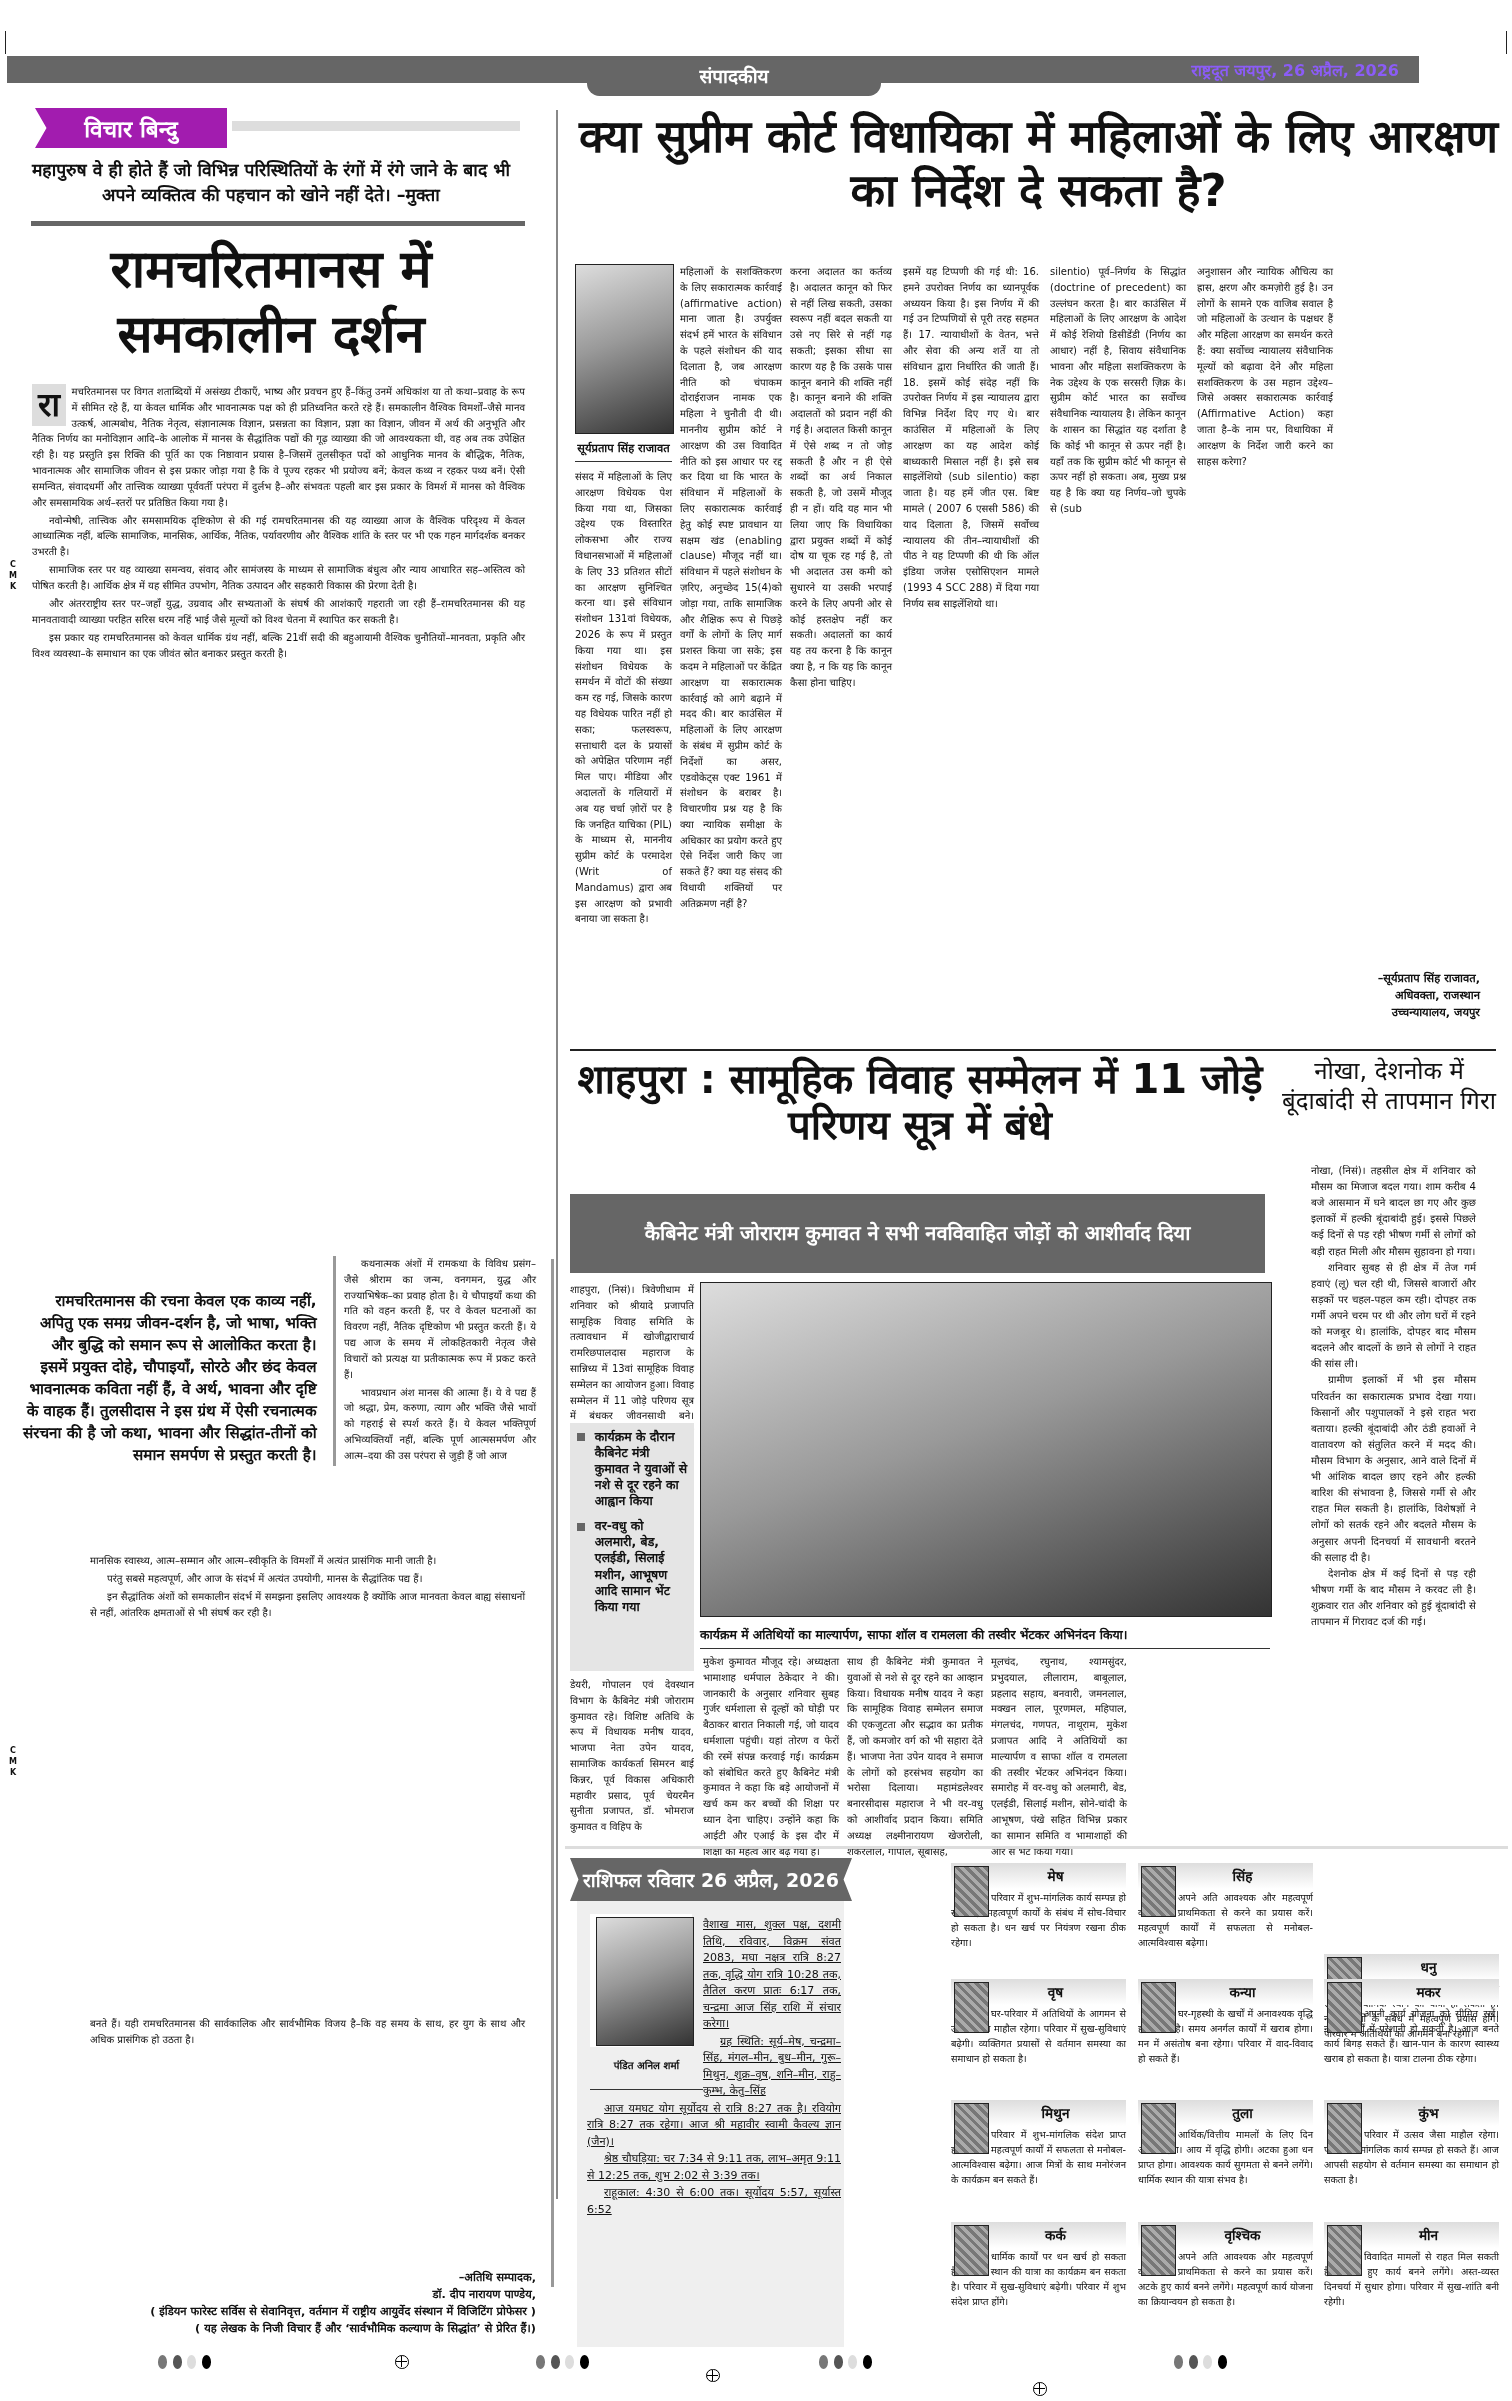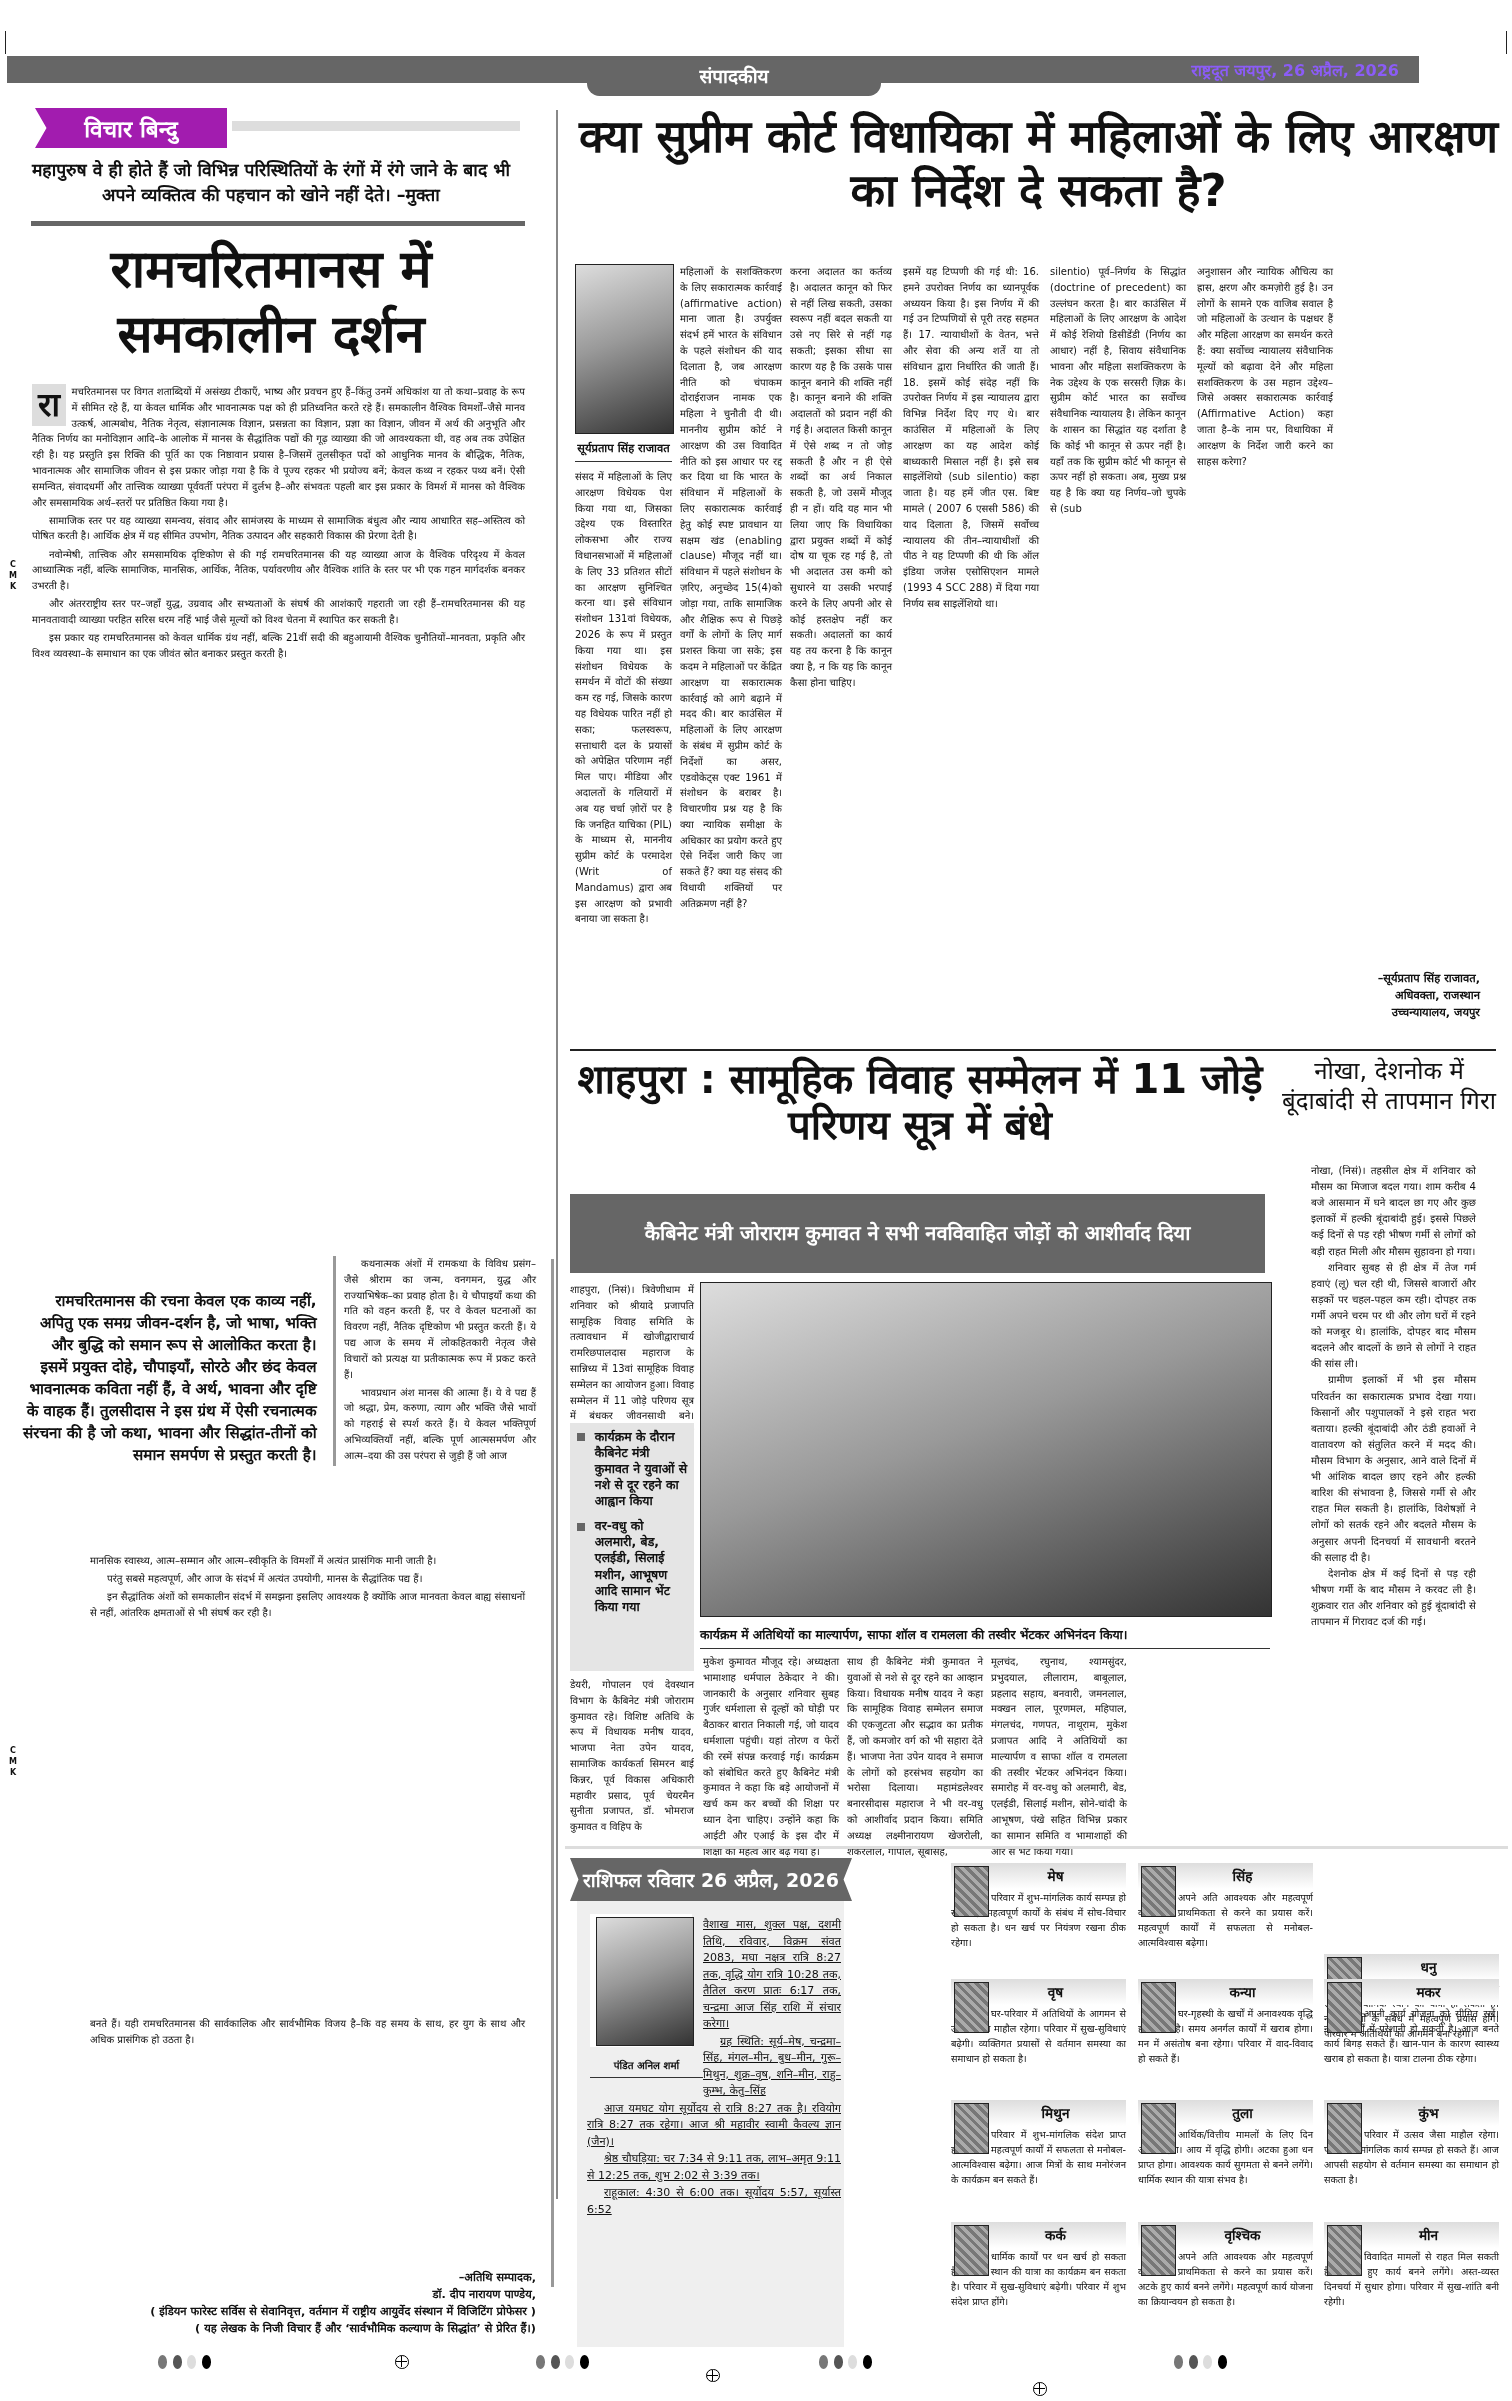--- a/index.html
+++ b/index.html
@@ -31,21 +31,21 @@
   .nokha-head { left: 1276px; top: 1056px; width: 226px; font-size: 24px; text-align: center; line-height: 1.25; }
   .hl-box { left: 570px; top: 1423px; width: 124px; height: 248px; background: #e5e5e5; padding: 5.6px 6.8px; box-sizing: border-box; font-size: 12.4px; font-weight: bold; line-height: 1.3; }
   .hl-item { display: flex; gap: 10px; margin-bottom: 9px; }
   .hl-bullet { width: 8px; height: 8px; background: #666; flex: none; margin-top: 4.5px; }
   .event-photo { left: 700px; top: 1282px; width: 570px; height: 333px; }
   .ev-caption { left: 700px; top: 1626px; width: 570px; font-size: 12.4px; font-weight: bold; }
   .sep-light { left: 565px; top: 1846px; width: 943px; height: 3.4px; background: #ddd; }
   .rashi-banner { left: 570px; top: 1858px; width: 282px; height: 43px; background: #666; color: #fff; font-size: 19px; font-weight: bold; display: flex; align-items: center; justify-content: center; clip-path: polygon(0 0, 100% 0, 97% 50%, 100% 100%, 0 100%, 3% 50%); }
   .rashi-panel { left: 577px; top: 1901px; width: 267px; height: 446px; background: #efefef; }
   .pandit-photo { left: 596px; top: 1917px; width: 96px; height: 127px; }
-  .pandit-name { left: 590px; top: 2058px; width: 113px; font-size: 10.2px; font-weight: bold; text-align: center; border-bottom: 1.1px solid #333; padding-bottom: 5px; }
+  .pandit-name { left: 590px; top: 2058px; width: 113px; font-size: 10.2px; font-weight: bold; text-align: center; border-bottom: 1.1px solid #333; padding-bottom: 17px; }
   .panchang { left: 587px; top: 1917px; width: 254px; font-size: 11px; line-height: 1.5; text-align: justify; text-decoration: underline; }
   .panchang p { margin: 0 0 1.1px 0; }
   .sign { position: absolute; width: 175px; }
   .sign-head { height: 26px; background: linear-gradient(#ddd, #fff); text-align: center; font-size: 13.6px; font-weight: bold; padding-left: 34px; line-height: 26px; }
   .sign-img { position: absolute; left: 3.4px; top: 3.4px; width: 33px; height: 49px; background: repeating-linear-gradient(45deg, #777 0 3.4px, #aaa 3.4px 6.8px); border: 1.1px solid #222; }
   .sign-text { font-size: 9.6px; line-height: 1.55; text-align: justify; margin-top: 2.3px; text-indent: 40px; }
   .dots { display: flex; gap: 5.6px; }
   .dot { width: 9px; height: 13.6px; border-radius: 50%; }
   .cross { width: 13.6px; height: 13.6px; border: 1.1px solid #000; border-radius: 50%; position: relative; box-sizing: border-box; }
   .cross::before { content: ""; position: absolute; left: 5.1px; top: 0; width: 1.1px; height: 11.3px; background: #000; }
@@ -67,22 +67,22 @@
 
 <div class="abs vichar-box" style="left:35px;">विचार बिन्दु</div>
 <div class="abs vichar-rule"></div>
 <div class="abs quote">महापुरुष वे ही होते हैं जो विभिन्न परिस्थितियों के रंगों में रंगे जाने के बाद भी अपने व्यक्तित्व की पहचान को खोने नहीं देते। –मुक्ता</div>
 <div class="abs rule-thick" style="left:31px;top:221px;width:494px;"></div>
 
 <div class="abs left-title">रामचरितमानस में समकालीन दर्शन</div>
 <div class="abs body-text" style="left:32px;top:384px;width:493px;">
   <div style="float:left;width:34px;height:42px;background:#ddd;font-size:33px;font-weight:bold;display:flex;align-items:center;justify-content:center;margin:0 5.6px 0 0;">रा</div>
   <p style="text-indent:0">मचरितमानस पर विगत शताब्दियों में असंख्य टीकाएँ, भाष्य और प्रवचन हुए हैं–किंतु उनमें अधिकांश या तो कथा–प्रवाह के रूप में सीमित रहे हैं, या केवल धार्मिक और भावनात्मक पक्ष को ही प्रतिध्वनित करते रहे हैं। समकालीन वैश्विक विमर्शों–जैसे मानव उत्कर्ष, आत्मबोध, नैतिक नेतृत्व, संज्ञानात्मक विज्ञान, प्रसन्नता का विज्ञान, प्रज्ञा का विज्ञान, जीवन में अर्थ की अनुभूति और नैतिक निर्णय का मनोविज्ञान आदि–के आलोक में मानस के सैद्धांतिक पद्यों की गूढ़ व्याख्या की जो आवश्यकता थी, वह अब तक उपेक्षित रही है। यह प्रस्तुति इस रिक्ति की पूर्ति का एक निष्ठावान प्रयास है–जिसमें तुलसीकृत पदों को आधुनिक मानव के बौद्धिक, नैतिक, भावनात्मक और सामाजिक जीवन से इस प्रकार जोड़ा गया है कि वे पूज्य रहकर भी प्रयोज्य बनें; केवल कथ्य न रहकर पथ्य बनें। ऐसी समन्वित, संवादधर्मी और तात्त्विक व्याख्या पूर्ववर्ती परंपरा में दुर्लभ है–और संभवतः पहली बार इस प्रकार के विमर्श में मानस को वैश्विक और समसामयिक अर्थ–स्तरों पर प्रतिष्ठित किया गया है।</p>
+  <p>नवोन्मेषी, तात्त्विक और समसामयिक दृष्टिकोण से की गई रामचरितमानस की यह व्याख्या आज के वैश्विक परिदृश्य में केवल आध्यात्मिक नहीं, बल्कि सामाजिक, मानसिक, आर्थिक, नैतिक, पर्यावरणीय और वैश्विक शांति के स्तर पर भी एक गहन मार्गदर्शक बनकर उभरती है।</p>
   <p>सामाजिक स्तर पर यह व्याख्या समन्वय, संवाद और सामंजस्य के माध्यम से सामाजिक बंधुत्व और न्याय आधारित सह–अस्तित्व को पोषित करती है। आर्थिक क्षेत्र में यह सीमित उपभोग, नैतिक उत्पादन और सहकारी विकास की प्रेरणा देती है।</p>
-  <p>नवोन्मेषी, तात्त्विक और समसामयिक दृष्टिकोण से की गई रामचरितमानस की यह व्याख्या आज के वैश्विक परिदृश्य में केवल आध्यात्मिक नहीं, बल्कि सामाजिक, मानसिक, आर्थिक, नैतिक, पर्यावरणीय और वैश्विक शांति के स्तर पर भी एक गहन मार्गदर्शक बनकर उभरती है।</p>
   <p>और अंतरराष्ट्रीय स्तर पर–जहाँ युद्ध, उग्रवाद और सभ्यताओं के संघर्ष की आशंकाएँ गहराती जा रही हैं–रामचरितमानस की यह मानवतावादी व्याख्या परहित सरिस धरम नहिं भाई जैसे मूल्यों को विश्व चेतना में स्थापित कर सकती है।</p>
   <p>इस प्रकार यह रामचरितमानस को केवल धार्मिक ग्रंथ नहीं, बल्कि 21वीं सदी की बहुआयामी वैश्विक चुनौतियों–मानवता, प्रकृति और विश्व व्यवस्था–के समाधान का एक जीवंत स्रोत बनाकर प्रस्तुत करती है।</p>
 </div>
 <div class="abs pullquote" style="top:1290px;">रामचरितमानस की रचना केवल एक काव्य नहीं, अपितु एक समग्र जीवन-दर्शन है, जो भाषा, भक्ति और बुद्धि को समान रूप से आलोकित करता है। इसमें प्रयुक्त दोहे, चौपाइयाँ, सोरठे और छंद केवल भावनात्मक कविता नहीं हैं, वे अर्थ, भावना और दृष्टि के वाहक हैं। तुलसीदास ने इस ग्रंथ में ऐसी रचनात्मक संरचना की है जो कथा, भावना और सिद्धांत-तीनों को समान समर्पण से प्रस्तुत करती है।</div>
 <div class="abs body-text side-col" style="top:1256px;">
   <p>कथनात्मक अंशों में रामकथा के विविध प्रसंग–जैसे श्रीराम का जन्म, वनगमन, युद्ध और राज्याभिषेक–का प्रवाह होता है। ये चौपाइयाँ कथा की गति को वहन करती हैं, पर वे केवल घटनाओं का विवरण नहीं, नैतिक दृष्टिकोण भी प्रस्तुत करती हैं। ये पद्य आज के समय में लोकहितकारी नेतृत्व जैसे विचारों को प्रत्यक्ष या प्रतीकात्मक रूप में प्रकट करते हैं।</p>
   <p>भावप्रधान अंश मानस की आत्मा हैं। ये वे पद्य हैं जो श्रद्धा, प्रेम, करुणा, त्याग और भक्ति जैसे भावों को गहराई से स्पर्श करते हैं। ये केवल भक्तिपूर्ण अभिव्यक्तियाँ नहीं, बल्कि पूर्ण आत्मसमर्पण और आत्म–दया की उस परंपरा से जुड़ी हैं जो आज</p>
 </div>
 <div class="abs body-text" style="left:90px;top:1553px;width:435px;">
   <p style="text-indent:0">मानसिक स्वास्थ्य, आत्म–सम्मान और आत्म–स्वीकृति के विमर्शों में अत्यंत प्रासंगिक मानी जाती है।</p>

